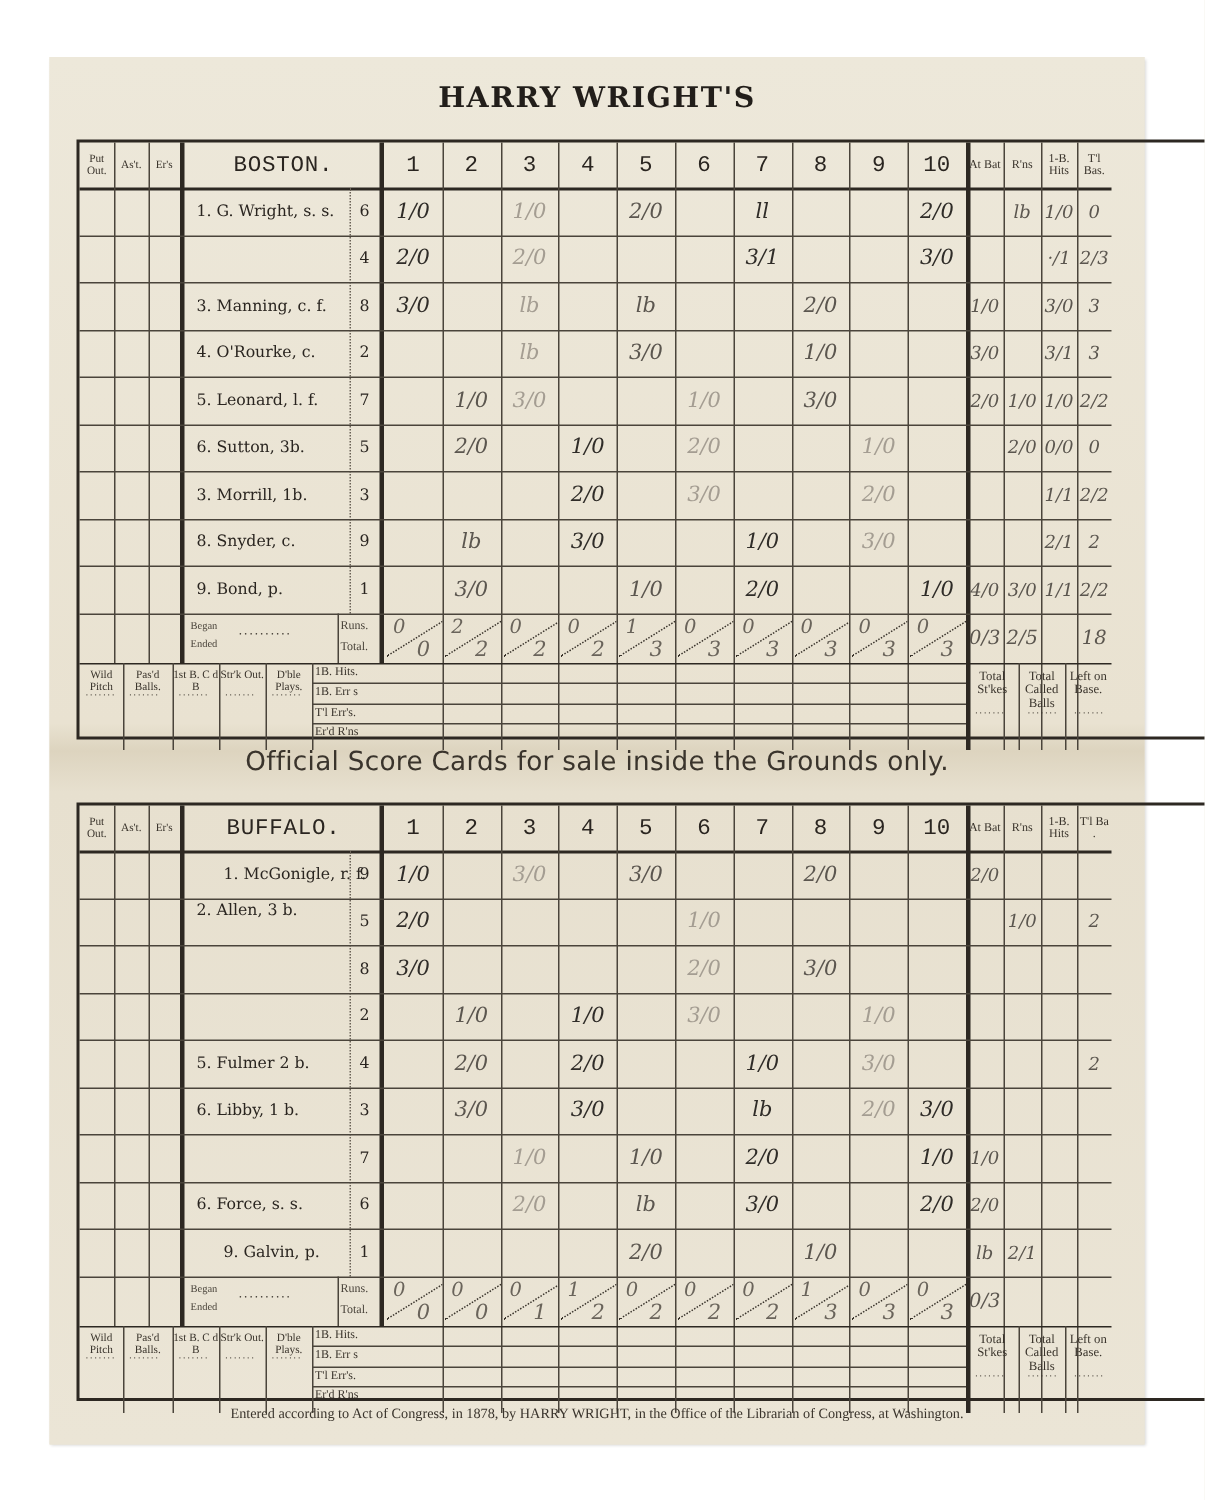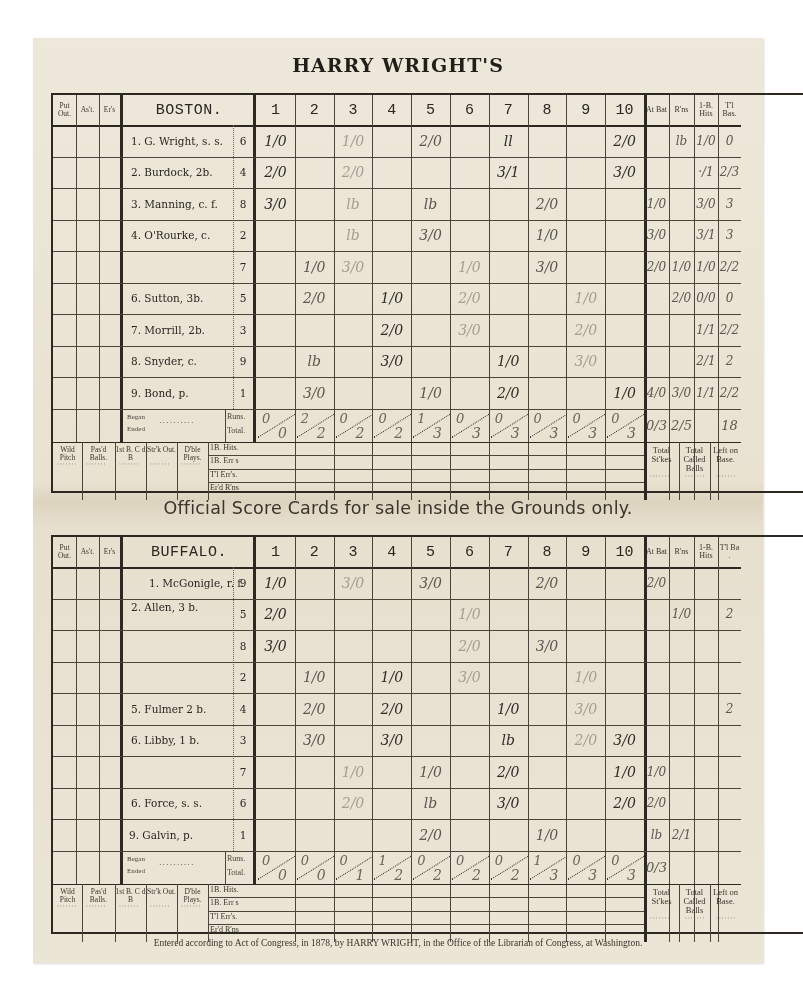--- a/index.html
+++ b/index.html
@@ -112,21 +112,20 @@
       <div class="score faint" style="left:397px;top:30px;width:38.8px;height:31.5px"></div>
       <div class="score dark" style="left:435.79999999999995px;top:30px;width:38.8px;height:31.5px">ll</div>
       <div class="score" style="left:474.59999999999997px;top:30px;width:38.8px;height:31.5px"></div>
       <div class="score faint" style="left:513.4px;top:30px;width:38.8px;height:31.5px"></div>
       <div class="score dark" style="left:552.2px;top:30px;width:38.8px;height:31.5px">2/0</div>
       <div class="score" style="left:591px;top:30px;width:25px;height:31.5px;font-size:12px"></div>
       <div class="score" style="left:616px;top:30px;width:25px;height:31.5px;font-size:12px">lb</div>
       <div class="score" style="left:641px;top:30px;width:24px;height:31.5px;font-size:12px">1/0</div>
       <div class="score" style="left:665px;top:30px;width:23px;height:31.5px;font-size:12px">0</div>
       <div class="hline" style="left:0;top:93px;width:688px"></div>
-      <div class="player" style="left:78px;top:61.5px;width:102px;height:31.5px">2. Burdock, 2b.</div>
       <div class="pos" style="left:180px;top:61.5px;width:20px;height:31.5px">4</div>
       <div class="score dark" style="left:203px;top:61.5px;width:38.8px;height:31.5px">2/0</div>
       <div class="score" style="left:241.8px;top:61.5px;width:38.8px;height:31.5px"></div>
       <div class="score faint" style="left:280.6px;top:61.5px;width:38.8px;height:31.5px">2/0</div>
       <div class="score dark" style="left:319.4px;top:61.5px;width:38.8px;height:31.5px"></div>
       <div class="score" style="left:358.2px;top:61.5px;width:38.8px;height:31.5px"></div>
       <div class="score faint" style="left:397px;top:61.5px;width:38.8px;height:31.5px"></div>
       <div class="score dark" style="left:435.79999999999995px;top:61.5px;width:38.8px;height:31.5px">3/1</div>
       <div class="score" style="left:474.59999999999997px;top:61.5px;width:38.8px;height:31.5px"></div>
       <div class="score faint" style="left:513.4px;top:61.5px;width:38.8px;height:31.5px"></div>
@@ -163,20 +162,21 @@
       <div class="score faint" style="left:397px;top:124.5px;width:38.8px;height:31.5px"></div>
       <div class="score dark" style="left:435.79999999999995px;top:124.5px;width:38.8px;height:31.5px"></div>
       <div class="score" style="left:474.59999999999997px;top:124.5px;width:38.8px;height:31.5px">1/0</div>
       <div class="score faint" style="left:513.4px;top:124.5px;width:38.8px;height:31.5px"></div>
       <div class="score dark" style="left:552.2px;top:124.5px;width:38.8px;height:31.5px"></div>
       <div class="score" style="left:591px;top:124.5px;width:25px;height:31.5px;font-size:12px">3/0</div>
       <div class="score" style="left:616px;top:124.5px;width:25px;height:31.5px;font-size:12px"></div>
       <div class="score" style="left:641px;top:124.5px;width:24px;height:31.5px;font-size:12px">3/1</div>
       <div class="score" style="left:665px;top:124.5px;width:23px;height:31.5px;font-size:12px">3</div>
       <div class="hline" style="left:0;top:187.5px;width:688px"></div>
+      <div class="player" style="left:78px;top:156px;width:102px;height:31.5px">5. Leonard, l. f.</div>
       <div class="pos" style="left:180px;top:156px;width:20px;height:31.5px">7</div>
       <div class="score dark" style="left:203px;top:156px;width:38.8px;height:31.5px"></div>
       <div class="score" style="left:241.8px;top:156px;width:38.8px;height:31.5px">1/0</div>
       <div class="score faint" style="left:280.6px;top:156px;width:38.8px;height:31.5px">3/0</div>
       <div class="score dark" style="left:319.4px;top:156px;width:38.8px;height:31.5px"></div>
       <div class="score" style="left:358.2px;top:156px;width:38.8px;height:31.5px"></div>
       <div class="score faint" style="left:397px;top:156px;width:38.8px;height:31.5px">1/0</div>
       <div class="score dark" style="left:435.79999999999995px;top:156px;width:38.8px;height:31.5px"></div>
       <div class="score" style="left:474.59999999999997px;top:156px;width:38.8px;height:31.5px">3/0</div>
       <div class="score faint" style="left:513.4px;top:156px;width:38.8px;height:31.5px"></div>
@@ -196,21 +196,21 @@
       <div class="score faint" style="left:397px;top:187.5px;width:38.8px;height:31.5px">2/0</div>
       <div class="score dark" style="left:435.79999999999995px;top:187.5px;width:38.8px;height:31.5px"></div>
       <div class="score" style="left:474.59999999999997px;top:187.5px;width:38.8px;height:31.5px"></div>
       <div class="score faint" style="left:513.4px;top:187.5px;width:38.8px;height:31.5px">1/0</div>
       <div class="score dark" style="left:552.2px;top:187.5px;width:38.8px;height:31.5px"></div>
       <div class="score" style="left:591px;top:187.5px;width:25px;height:31.5px;font-size:12px"></div>
       <div class="score" style="left:616px;top:187.5px;width:25px;height:31.5px;font-size:12px">2/0</div>
       <div class="score" style="left:641px;top:187.5px;width:24px;height:31.5px;font-size:12px">0/0</div>
       <div class="score" style="left:665px;top:187.5px;width:23px;height:31.5px;font-size:12px">0</div>
       <div class="hline" style="left:0;top:250.5px;width:688px"></div>
-      <div class="player" style="left:78px;top:219px;width:102px;height:31.5px">7. Morrill, 2b.</div>
+      <div class="player" style="left:78px;top:219px;width:102px;height:31.5px">3. Morrill, 1b.</div>
       <div class="pos" style="left:180px;top:219px;width:20px;height:31.5px">3</div>
       <div class="score dark" style="left:203px;top:219px;width:38.8px;height:31.5px"></div>
       <div class="score" style="left:241.8px;top:219px;width:38.8px;height:31.5px"></div>
       <div class="score faint" style="left:280.6px;top:219px;width:38.8px;height:31.5px"></div>
       <div class="score dark" style="left:319.4px;top:219px;width:38.8px;height:31.5px">2/0</div>
       <div class="score" style="left:358.2px;top:219px;width:38.8px;height:31.5px"></div>
       <div class="score faint" style="left:397px;top:219px;width:38.8px;height:31.5px">3/0</div>
       <div class="score dark" style="left:435.79999999999995px;top:219px;width:38.8px;height:31.5px"></div>
       <div class="score" style="left:474.59999999999997px;top:219px;width:38.8px;height:31.5px"></div>
       <div class="score faint" style="left:513.4px;top:219px;width:38.8px;height:31.5px">2/0</div>
@@ -513,21 +513,21 @@
       <div class="score faint" style="left:397px;top:250.5px;width:38.8px;height:31.5px"></div>
       <div class="score dark" style="left:435.79999999999995px;top:250.5px;width:38.8px;height:31.5px">3/0</div>
       <div class="score" style="left:474.59999999999997px;top:250.5px;width:38.8px;height:31.5px"></div>
       <div class="score faint" style="left:513.4px;top:250.5px;width:38.8px;height:31.5px"></div>
       <div class="score dark" style="left:552.2px;top:250.5px;width:38.8px;height:31.5px">2/0</div>
       <div class="score" style="left:591px;top:250.5px;width:25px;height:31.5px;font-size:12px">2/0</div>
       <div class="score" style="left:616px;top:250.5px;width:25px;height:31.5px;font-size:12px"></div>
       <div class="score" style="left:641px;top:250.5px;width:24px;height:31.5px;font-size:12px"></div>
       <div class="score" style="left:665px;top:250.5px;width:23px;height:31.5px;font-size:12px"></div>
       <div class="hline" style="left:0;top:313.5px;width:688px"></div>
-      <div class="player" style="left:76px;top:282px;width:102px;height:31.5px">9. Galvin, p.</div>
+      <div class="player" style="left:96px;top:282px;width:102px;height:31.5px">9. Galvin, p.</div>
       <div class="pos" style="left:180px;top:282px;width:20px;height:31.5px">1</div>
       <div class="score dark" style="left:203px;top:282px;width:38.8px;height:31.5px"></div>
       <div class="score" style="left:241.8px;top:282px;width:38.8px;height:31.5px"></div>
       <div class="score faint" style="left:280.6px;top:282px;width:38.8px;height:31.5px"></div>
       <div class="score dark" style="left:319.4px;top:282px;width:38.8px;height:31.5px"></div>
       <div class="score" style="left:358.2px;top:282px;width:38.8px;height:31.5px">2/0</div>
       <div class="score faint" style="left:397px;top:282px;width:38.8px;height:31.5px"></div>
       <div class="score dark" style="left:435.79999999999995px;top:282px;width:38.8px;height:31.5px"></div>
       <div class="score" style="left:474.59999999999997px;top:282px;width:38.8px;height:31.5px">1/0</div>
       <div class="score faint" style="left:513.4px;top:282px;width:38.8px;height:31.5px"></div>

